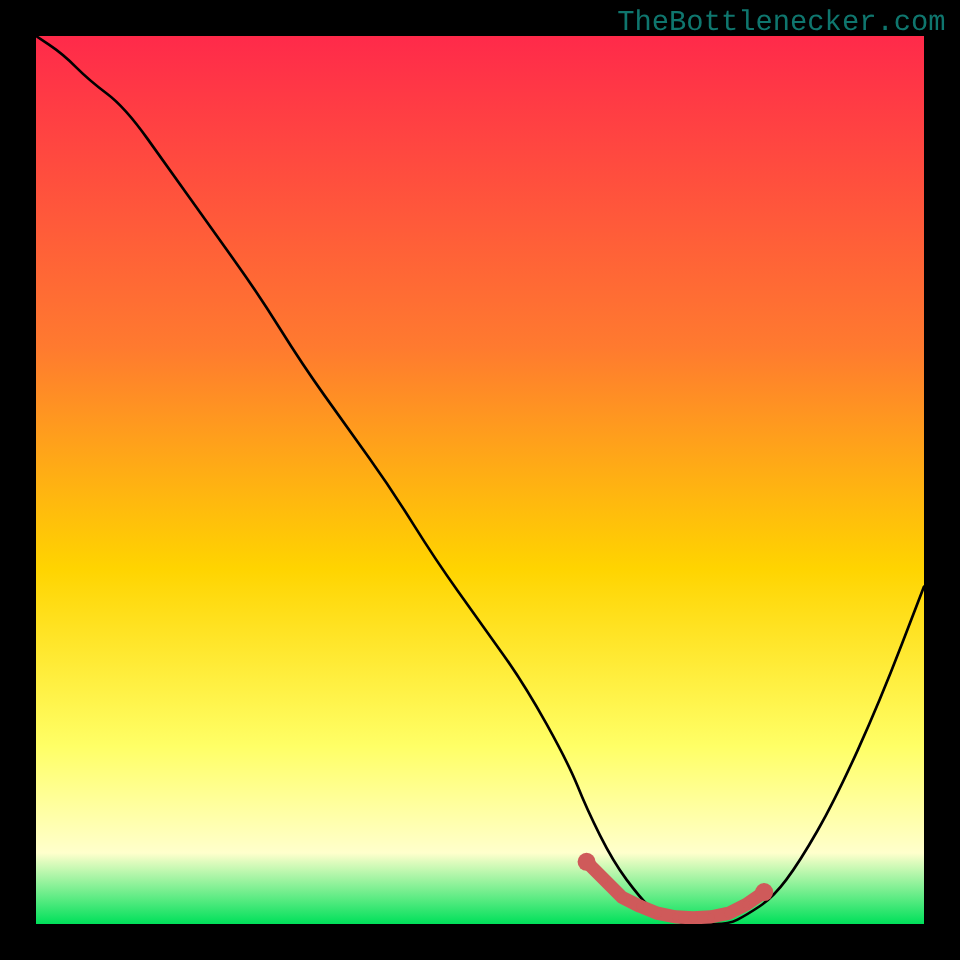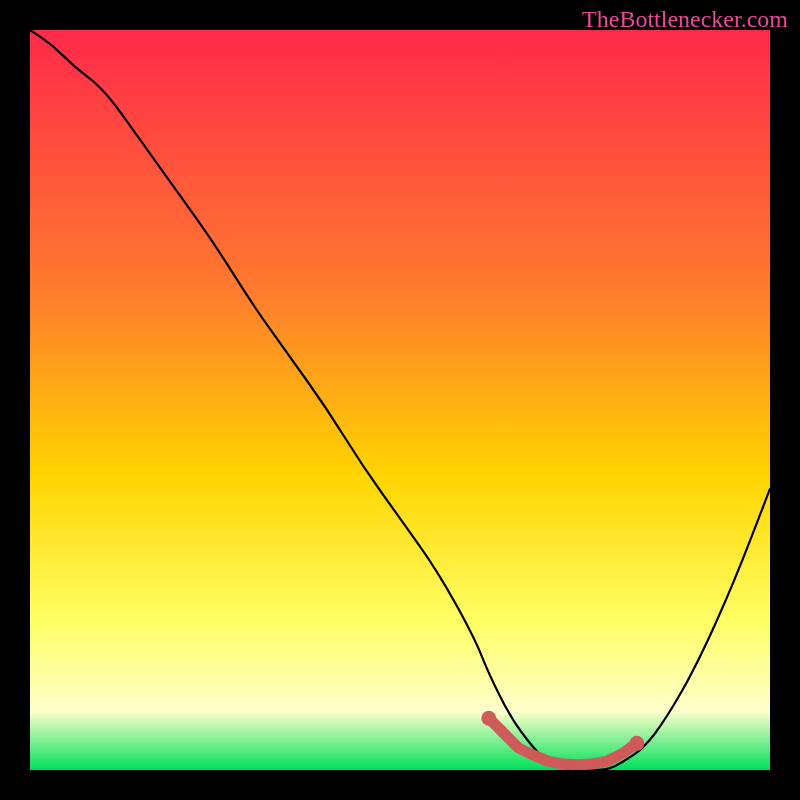--- a/index.html
+++ b/index.html
@@ -7,23 +7,23 @@
   .frame {
     position: relative;
     width: 800px;
     height: 800px;
     background: #000;
   }
   .watermark {
     position: absolute;
     top: 6px;
     right: 12px;
-    font-family: Liberation Serif, serif;
+    font-family: Liberation Mono, monospace;
     font-size: 24px;
-    color: #ec4899;
+    color: #0f766e;
     z-index: 10;
   }
   .plot-area {
     position: absolute;
     left: 30px;
     top: 30px;
     width: 740px;
     height: 740px;
   }
   svg { display: block; }

